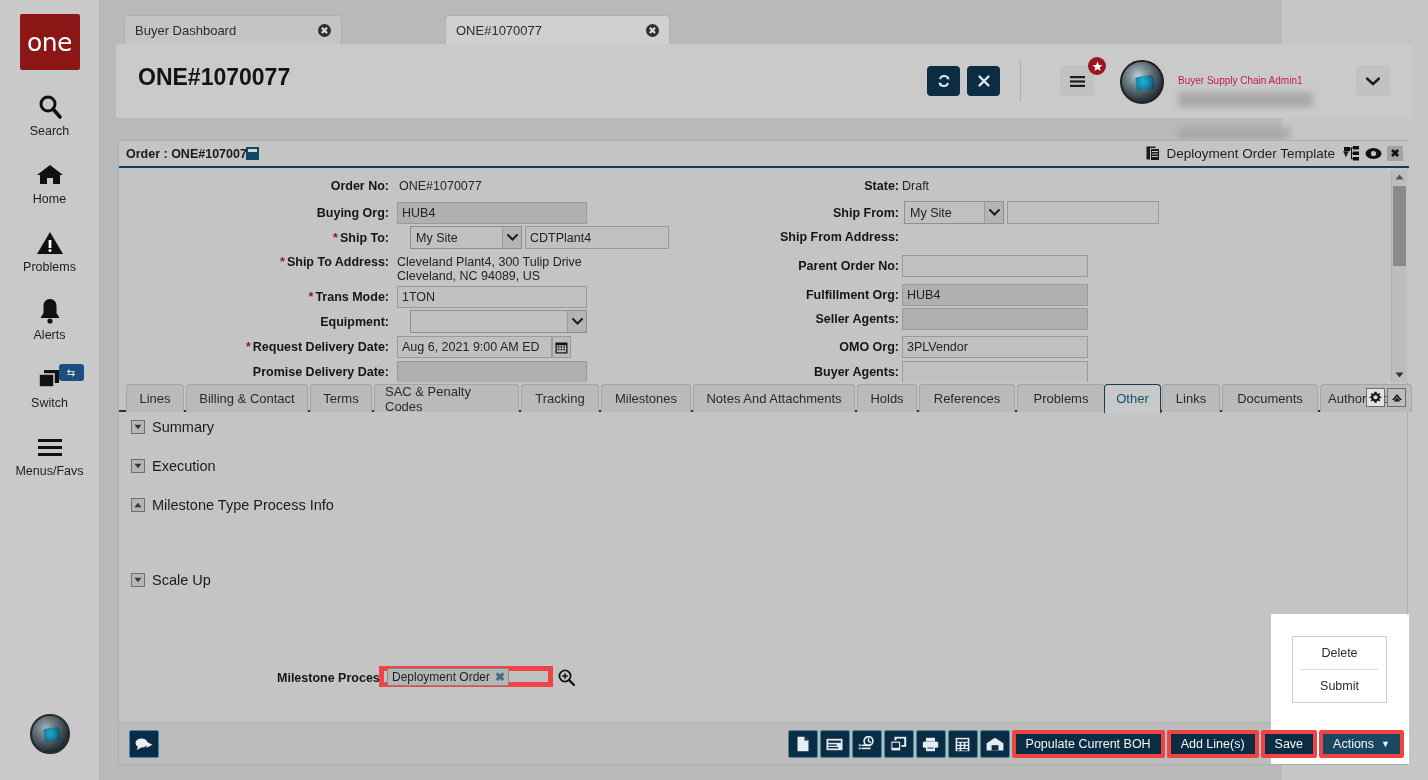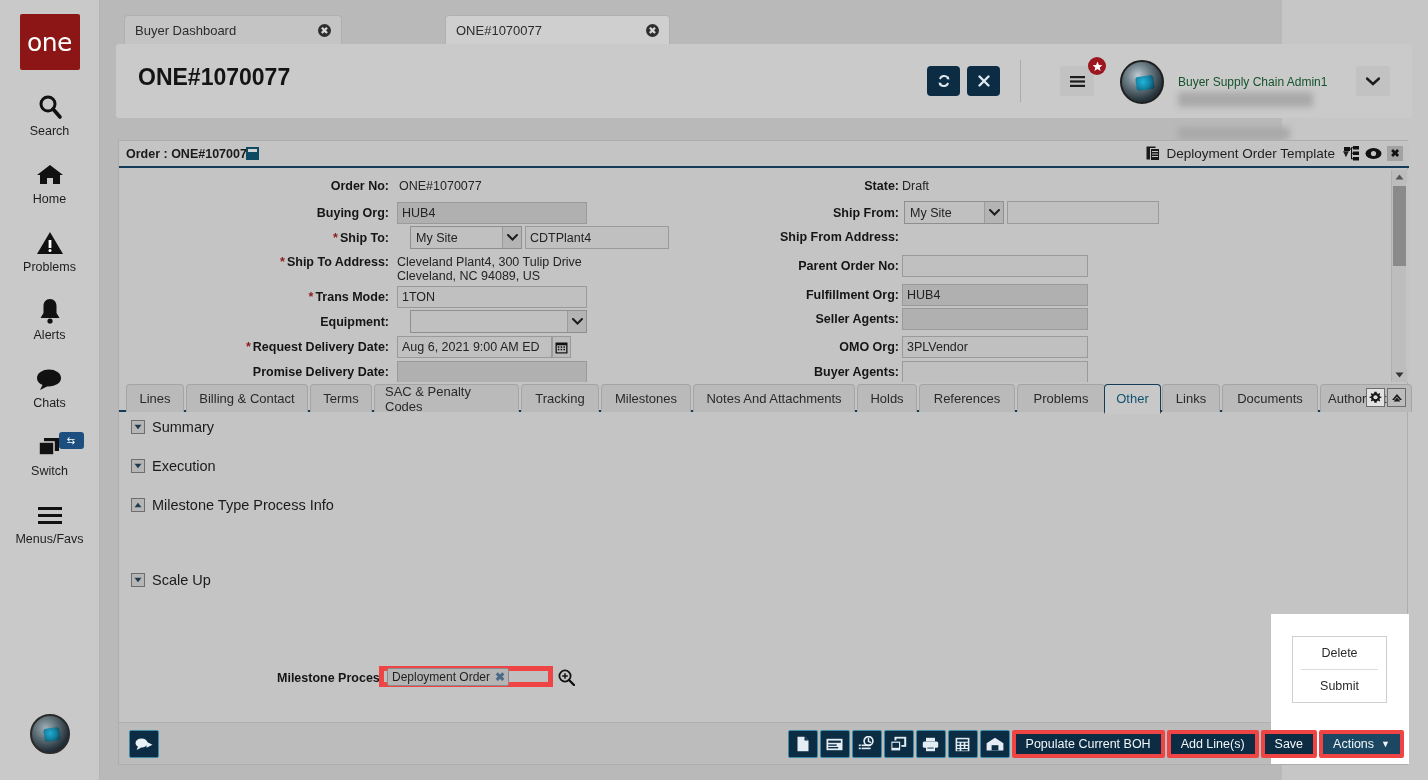--- a/index.html
+++ b/index.html
@@ -116,21 +116,21 @@
     background: radial-gradient(circle at 40% 34%, #bfcbd2 0%, #74858e 30%, #2b3840 68%, #0a1014 100%);
     border: 2px solid #1f1f1f; overflow: hidden;
   }
   #user-avatar::after{
     content:""; position:absolute; left:14px; top:14px; width:18px; height:14px;
     background: radial-gradient(circle at 40% 40%, #19b6de 0%, #0d7fa2 55%, #06303e 100%);
     border-radius: 3px; transform: rotate(-8deg); opacity:.93;
   }
   #user-name {
     position: absolute; left: 1062px; top: 31px; width: 230px;
-    font-size: 12px; color: #14532d;
+    font-size: 10px; color: #be185d;
   }
   .blur-bar {
     position: absolute; left: 1062px; background: #a9a9a9; filter: blur(3px); border-radius: 2px;
   }
   #blur-top    { top: 48px; width: 135px; height: 15px; }
   #blur-bottom { top: 83px; width: 112px; height: 13px; }
   #user-caret {
     position: absolute; left: 1240px; top: 22px; width: 34px; height: 30px;
     background: #c2c2c2; border-radius: 3px; display:flex;align-items:center;justify-content:center;
     cursor:pointer;
@@ -347,29 +347,20 @@
   <div class="rail-item">
     <span class="rail-ico">
       <svg width="26" height="28" viewBox="0 0 26 28">
           <path d="M13 2 C9 2 6.5 5 6.5 9 L6.5 16 L3.5 21 L22.5 21 L19.5 16 L19.5 9 C19.5 5 17 2 13 2 Z" fill="#111"></path>
           <circle cx="13" cy="24" r="2.6" fill="#111"></circle>
         </svg>
     </span>
     <span class="rail-label">Alerts</span>
   </div>
 
-  <div class="rail-item">
-    <span class="rail-ico">
-      <svg width="30" height="24" viewBox="0 0 30 24">
-          <ellipse cx="14" cy="11" rx="12" ry="8.5" fill="#111"></ellipse>
-          <path d="M8 17 L5 23 L13 19 Z" fill="#111"></path>
-        </svg>
-    </span>
-    <span class="rail-label">Chats</span>
-  </div>
 
   <div class="rail-item">
     <span class="rail-ico">
       <svg width="30" height="24" viewBox="0 0 30 24">
           <rect x="9" y="3" width="15" height="13" fill="#111"></rect>
           <rect x="4" y="7" width="15" height="13" fill="#111" stroke="#c9c9c9" stroke-width="1.6"></rect>
         </svg>
     </span>
     <span class="rail-badge">⇆</span>
     <span class="rail-label">Switch</span>

